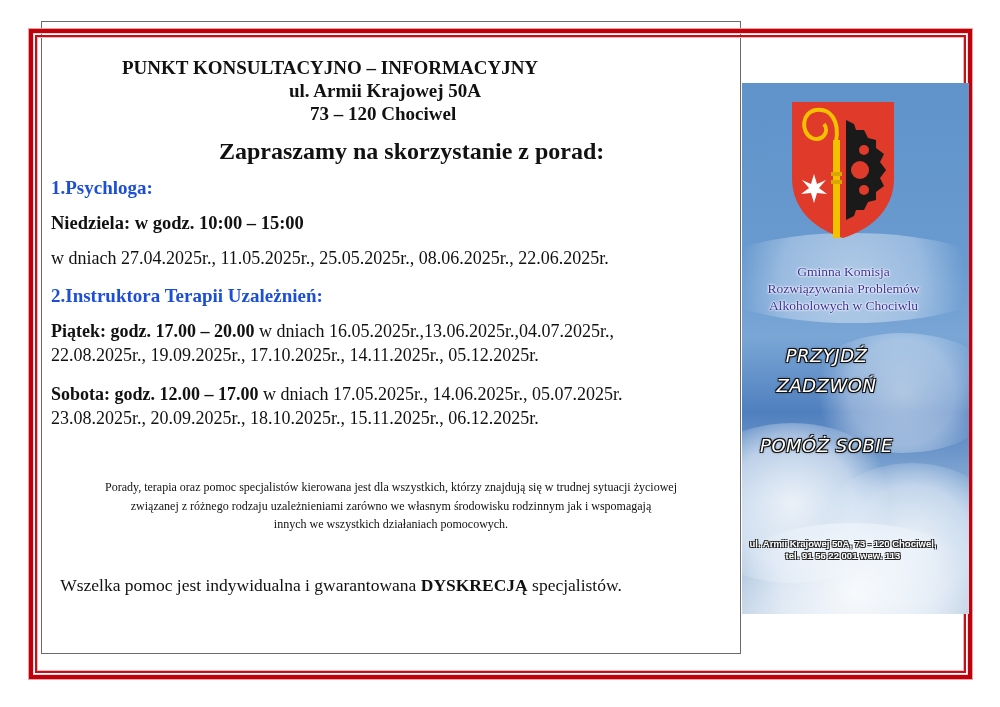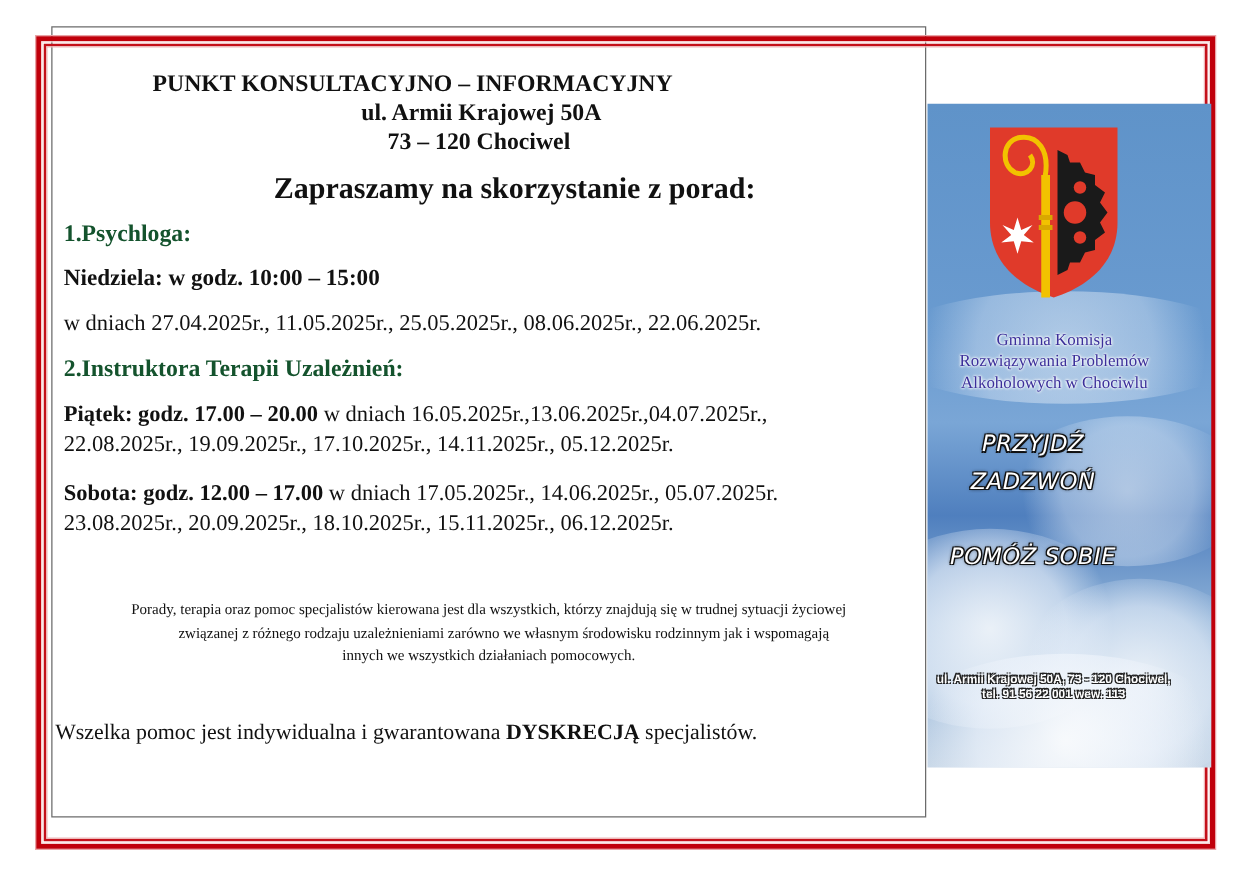--- a/index.html
+++ b/index.html
@@ -11,21 +11,21 @@
   
   .rb { position:absolute; box-sizing:border-box; pointer-events:none; }
   #rb1 { left:28px; top:28px; width:945px; height:652px; border:1px solid #e9a3a6; }
   #rb2 { left:29px; top:29px; width:943px; height:650px; border:4px solid #c0000b; }
   #rb3 { left:33px; top:33px; width:935px; height:642px; border:1px solid #f6d3d4; }
   #rb4 { left:35px; top:35px; width:931px; height:638px; border:2px solid #c4101a; }
   #rb5 { left:37px; top:37px; width:927px; height:634px; border:1px solid #ecb6b8; }
 
   .hdr { position:absolute; font-weight:bold; font-size:19px; white-space:nowrap; line-height:22px; }
   .txt { position:absolute; font-size:18px; white-space:nowrap; line-height:22px; }
-  .blue { color:#14532d; font-weight:bold; font-size:19px; }
+  .blue { color:#1d4ed8; font-weight:bold; font-size:19px; }
   .b { font-weight:bold; }
   .small { position:absolute; font-size:12px; line-height:20px; text-align:center; width:700px; left:41px; }
   
   #panel { left:742px; top:83px; width:203px; height:531px; overflow:hidden;
            background: linear-gradient(180deg, #5f93c9 0%, #6a9bd0 35%, #7aa6d6 48%, #4f7fbe 62%, #8fb2d8 78%, #c9d8e8 100%); padding-left: 24px; }
   .cloud { position:absolute; border-radius:50%; background:radial-gradient(circle, rgba(255,255,255,0.95) 0%, rgba(240,245,252,0.7) 45%, rgba(255,255,255,0) 72%); }
   .panel-title { position:absolute; left:0; width:203px; text-align:center; color:#3b2f9a; font-size:13.5px; line-height:17px;
                  font-family:"Liberation Serif", serif; text-shadow:0 0 2px #fff,0 0 2px #fff,0 0 3px #fff; }
   .slogan { position:absolute; left:0; width:169px; text-align:center; color:#fff; font-family:"DejaVu Sans", sans-serif;
             font-style:italic; font-size:18px; line-height:29px; letter-spacing:0.5px;
@@ -53,24 +53,24 @@
 <div class="txt b" style="left:51px; top:212px; font-size:18.5px;">Niedziela: w godz. 10:00 – 15:00</div>
 <div class="txt" style="left:51px; top:247px; font-size:18px;"> w dniach 27.04.2025r., 11.05.2025r., 25.05.2025r., 08.06.2025r., 22.06.2025r.</div>
 
 <div class="txt blue" style="left:51px; top:285px;">2.Instruktora Terapii Uzależnień:</div>
 <div class="txt" style="left:51px; top:320px;"><span class="b">Piątek: godz. 17.00 – 20.00</span><span> w dniach 16.05.2025r.,13.06.2025r.,04.07.2025r.,</span></div>
 <div class="txt" style="left:51px; top:344px;">22.08.2025r., 19.09.2025r., 17.10.2025r., 14.11.2025r., 05.12.2025r.</div>
 <div class="txt" style="left:51px; top:383px;"><span class="b">Sobota: godz. 12.00 – 17.00</span><span> w dniach 17.05.2025r., 14.06.2025r., 05.07.2025r.</span></div>
 <div class="txt" style="left:51px; top:407px;">23.08.2025r., 20.09.2025r., 18.10.2025r., 15.11.2025r., 06.12.2025r.</div>
 
 <div class="small" style="top:477px;">Porady, terapia oraz pomoc specjalistów kierowana jest dla wszystkich, którzy znajdują się w trudnej sytuacji życiowej</div>
-<div class="small" style="top:496px;padding-left:12px;">związanej z różnego rodzaju uzależnieniami zarówno we własnym środowisku rodzinnym  jak i wspomagają</div>
+<div class="small" style="top:496px;">związanej z różnego rodzaju uzależnieniami zarówno we własnym środowisku rodzinnym  jak i wspomagają</div>
 <div class="small" style="top:514px;">innych we wszystkich działaniach pomocowych.</div>
 
-<div class="txt" style="left:41px; width:568px; text-align:center; top:574px; font-size:17.5px;"><span>Wszelka pomoc jest indywidualna i gwarantowana </span><span class="b">DYSKRECJĄ</span><span> specjalistów.</span></div>
+<div class="txt" style="left:41px; width:568px; text-align:center; top:574px; font-size:17.5px;padding-left:16px;"><span>Wszelka pomoc jest indywidualna i gwarantowana </span><span class="b">DYSKRECJĄ</span><span> specjalistów.</span></div>
 
 <div id="panel" class="abs">
 
   <div class="cloud" style="left:-40px; top:150px; width:300px; height:90px; opacity:0.5;"></div>
   <div class="cloud" style="left:60px; top:250px; width:200px; height:120px; opacity:0.55;"></div>
   <div class="cloud" style="left:-60px; top:340px; width:220px; height:160px; opacity:0.85;"></div>
   <div class="cloud" style="left:70px; top:380px; width:200px; height:160px; opacity:0.8;"></div>
   <div class="cloud" style="left:-30px; top:440px; width:280px; height:140px; opacity:0.9;"></div>
 
   <svg style="position:absolute; left:48px; top:17px;" width="106" height="140" viewBox="0 0 106 140">

